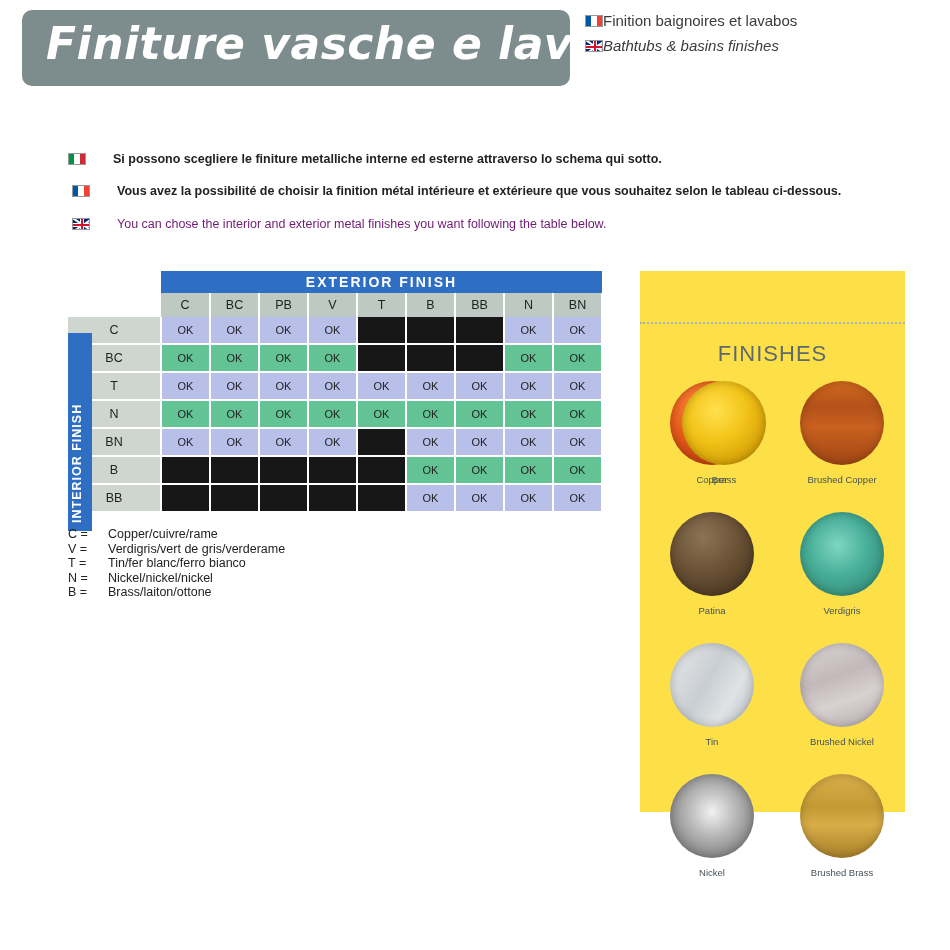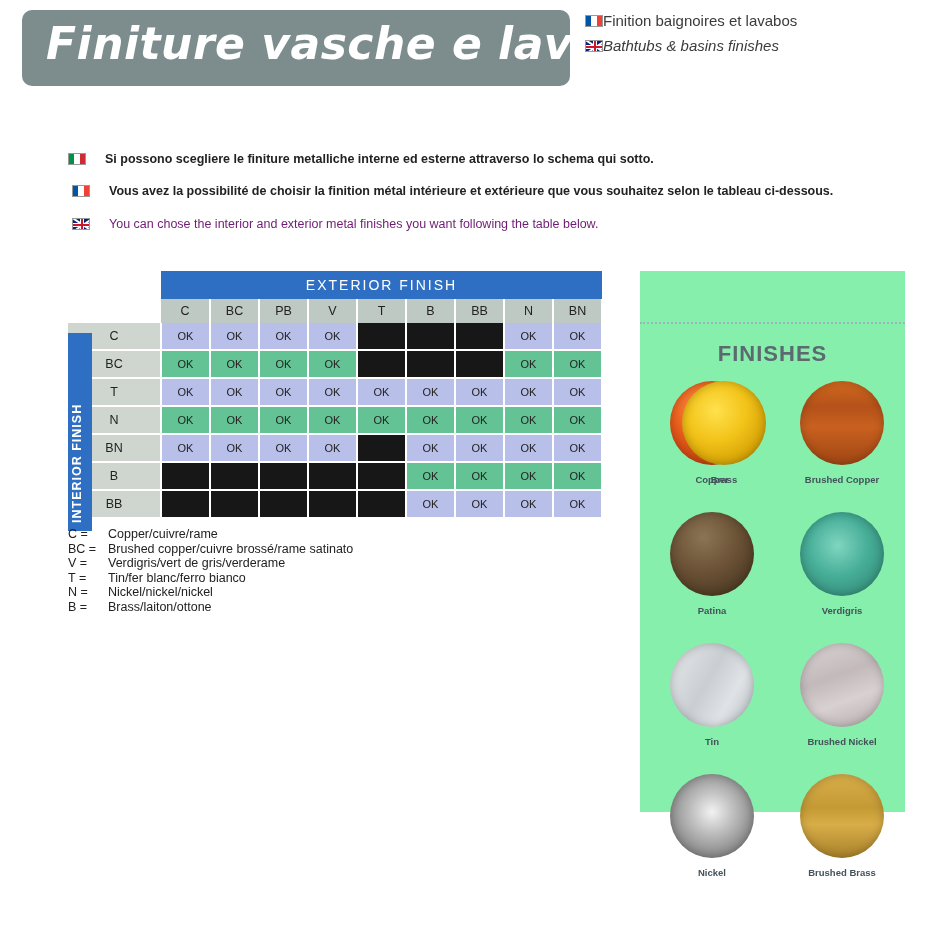--- a/index.html
+++ b/index.html
@@ -43,35 +43,35 @@
   .flag-uk{background:#00247d;}
   .flag-uk .cross-w{position:absolute;left:0;top:4px;width:100%;height:4px;background:#fff;}
   .flag-uk .cross-wv{position:absolute;left:7px;top:0;width:4px;height:100%;background:#fff;}
   .flag-uk .cross-r{position:absolute;left:0;top:5px;width:100%;height:2px;background:#cf142b;}
   .flag-uk .cross-rv{position:absolute;left:8px;top:0;width:2px;height:100%;background:#cf142b;}
   .flag-uk .d1,.flag-uk .d2{position:absolute;left:-2px;top:5px;width:24px;height:2px;background:#fff;}
   .flag-uk .d1{transform:rotate(34deg);}
   .flag-uk .d2{transform:rotate(-34deg);}
 
   
-  .intro{position:absolute;display:flex;align-items:flex-start;gap:19px;}
+  .intro{position:absolute;display:flex;align-items:flex-start;gap:27px;}
   #intro-it{left:68px;top:152px;}
   #intro-fr{left:72px;top:184px;}
   #intro-en{left:72px;top:217px;}
   .intro-text{font-size:12.5px;font-weight:bold;color:#222;line-height:14px;}
   #intro-en .intro-text{font-weight:normal;color:#701a75;font-size:12.5px;}
   .intro .flag{margin-top:1px;}
 
   
   #matrix{position:absolute;left:68px;top:271px;}
   table.mx{border-collapse:collapse;}
   table.mx td{padding:0;margin:0;}
   .ext-head{
-    background:#2e6fc4;color:#fff;font-weight:normal;font-size:14px;
-    letter-spacing:2px;text-align:center;height:28px;
+    background:#2e6fc4;color:#fff;font-weight:bold;font-size:14px;
+    letter-spacing:2px;text-align:center;height:22px;
   }
   .colh{
     background:#bfc9c3;color:#222;font-size:12.5px;text-align:center;
     height:24px;width:47px;border-right:2px solid #fff;
   }
   .rowh{
     background:#cfd6d0;color:#222;font-size:12.5px;text-align:center;
     height:26px;width:92px;border-bottom:2px solid #fff;border-right:2px solid #fff;
   }
   .cell{
@@ -95,22 +95,21 @@
   }
 
   
   #legend{position:absolute;left:68px;top:527px;font-size:12.5px;line-height:14.5px;color:#222;}
   #legend .lrow{display:flex;}
   #legend .lkey{width:40px;}
 
   
   #finishes-panel{
     position:absolute;left:640px;top:271px;width:265px;height:541px;
-    background:#86efac;
-    font-weight:bold;
+    background:#fde047;
   }
   #finishes-title{
     position:absolute;left:0;top:70px;width:100%;text-align:center;
     font-size:22px;color:#5c6a70;letter-spacing:1px;
   }
   .swatch-grid{position:absolute;left:0;top:110px;width:100%;}
   .swatch{position:absolute;width:120px;text-align:center;}
   .disc{
     width:84px;height:84px;border-radius:50%;margin:0 auto;
     box-shadow:inset 0 0 10px rgba(0,0,0,0.25);
@@ -292,24 +291,20 @@
 <div id="int-label">
   <span>INTERIOR FINISH</span>
 </div>
 
 <div id="legend">
     <div class="lrow">
       <span class="lkey">C =</span>
       <span>Copper/cuivre/rame</span>
     </div>
     <div class="lrow">
-      <span class="lkey">BC =</span>
-      <span>Brushed copper/cuivre brossé/rame satinato</span>
-    </div>
-    <div class="lrow">
       <span class="lkey">V =</span>
       <span>Verdigris/vert de gris/verderame</span>
     </div>
     <div class="lrow">
       <span class="lkey">T =</span>
       <span>Tin/fer blanc/ferro bianco</span>
     </div>
     <div class="lrow">
       <span class="lkey">N =</span>
       <span>Nickel/nickel/nickel</span>

